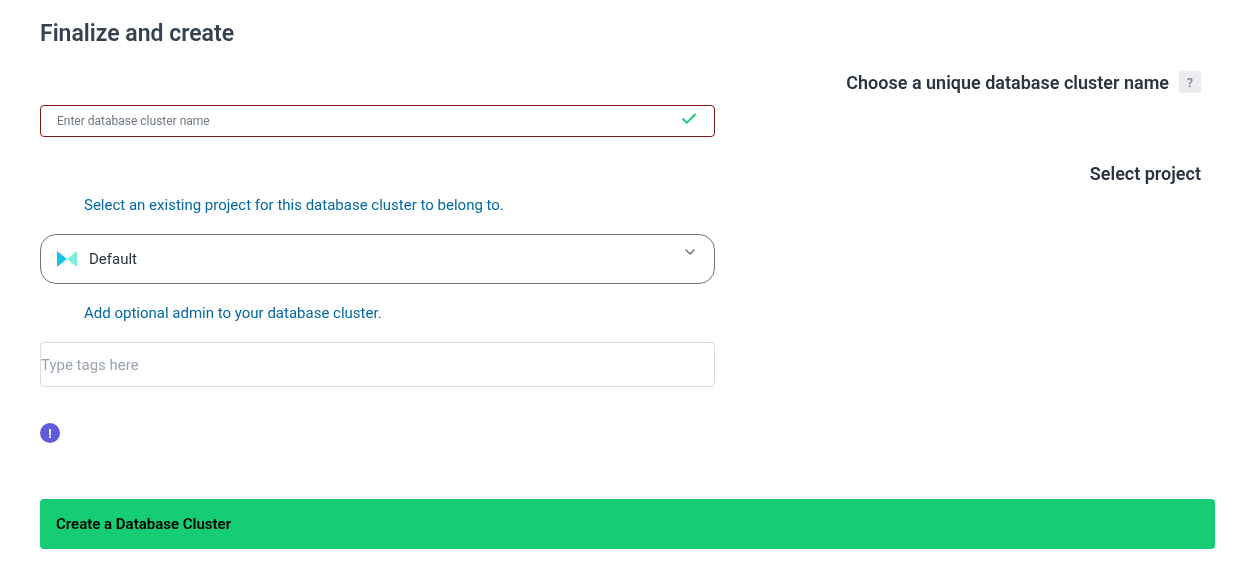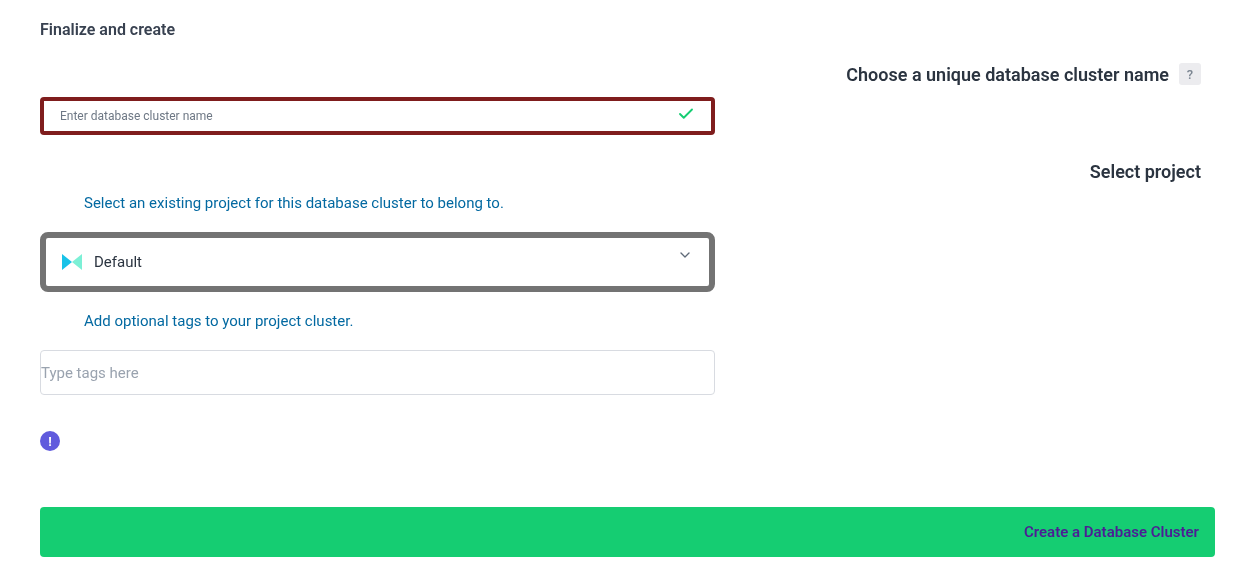--- a/index.html
+++ b/index.html
@@ -4,21 +4,21 @@
   <style>
     * { box-sizing: border-box; margin: 0; padding: 0; }
     body {
       font-family: -apple-system, BlinkMacSystemFont, "Segoe UI", Roboto, Helvetica, Arial, sans-serif;
       background: #fff;
       color: #2b3440;
       padding: 20px 40px;
       width: 1241px;
     }
     h1 {
-      font-size: 16px;
+      font-size: 23px;
       font-weight: 600;
       color: #384150;
       margin-bottom: 24px;
     }
     h2 {
       font-size: 18px;
       font-weight: 600;
       color: #2b3440;
       margin-bottom: 12px;
       display: flex;
@@ -35,21 +35,21 @@
       background: #ececef;
       border-radius: 3px;
       color: #7c8692;
       font-size: 13px;
       font-weight: 500;
       cursor: pointer;
     }
     .input-wrapper {
       position: relative;
       width: 675px;
-      border: 4px solid #7f1d1d;
+      border: 1px solid #7f1d1d;
       border-radius: 4px;
       background: #fff;
       padding: 8px 16px;
       margin-bottom: 26px;
     }
     .input-floating-label {
       font-size: 12px;
       color: #6e7885;
       display: block;
       margin-bottom: 0px;
@@ -72,22 +72,22 @@
     }
     .desc {
       font-size: 15px;
       color: #0369a1;
       margin-bottom: 20px;
       margin-left: 44px;
     }
     .select-wrapper {
       position: relative;
       width: 675px;
-      border: 6px solid #737373;
-      border-radius: 8px;
+      border: 1px solid #737373;
+      border-radius: 16px;
       background: #fff;
       padding: 14px 16px;
       display: flex;
       align-items: center;
       gap: 12px;
       margin-bottom: 20px;
       cursor: pointer;
     }
     .project-icon {
       width: 20px;
@@ -146,28 +146,28 @@
       color: #657081;
     }
     .note-text b {
       color: #2b3440;
       font-weight: 600;
     }
     .primary-btn {
       display: block;
       width: 1175px;
       background: #15cd72;
-      color: #4c1d95;
+      color: #000000;
       border: none;
       border-radius: 4px;
       padding: 16px;
       font-size: 15px;
       font-weight: 600;
       cursor: pointer;
-      text-align: right;
+      text-align: left;
       font-family: inherit;
     }
   </style>
 </head>
 <body>
 
 <h1>Finalize and create</h1>
 
 <h2>
   <span>Choose a unique database cluster name</span>
@@ -194,21 +194,21 @@
     </svg>
   </span>
   <span class="select-value">Default</span>
   <span class="chevron">
     <svg width="16" height="16" viewBox="0 0 24 24" fill="none" stroke="currentColor" stroke-width="2" stroke-linecap="round" stroke-linejoin="round">
         <polyline points="6 9 12 15 18 9"></polyline>
       </svg>
   </span>
 </div>
 
-<p class="desc">Add optional tags to your project cluster.</p>
+<p class="desc">Add optional admin to your database cluster.</p>
 
 <div class="tags-input-wrapper">
   <input class="tags-input" type="text" placeholder="Type tags here" style="">
 </div>
 
 <div class="note-row">
   <span class="info-icon">!</span>
 </div>
 
 <button class="primary-btn">Create a Database Cluster</button>

